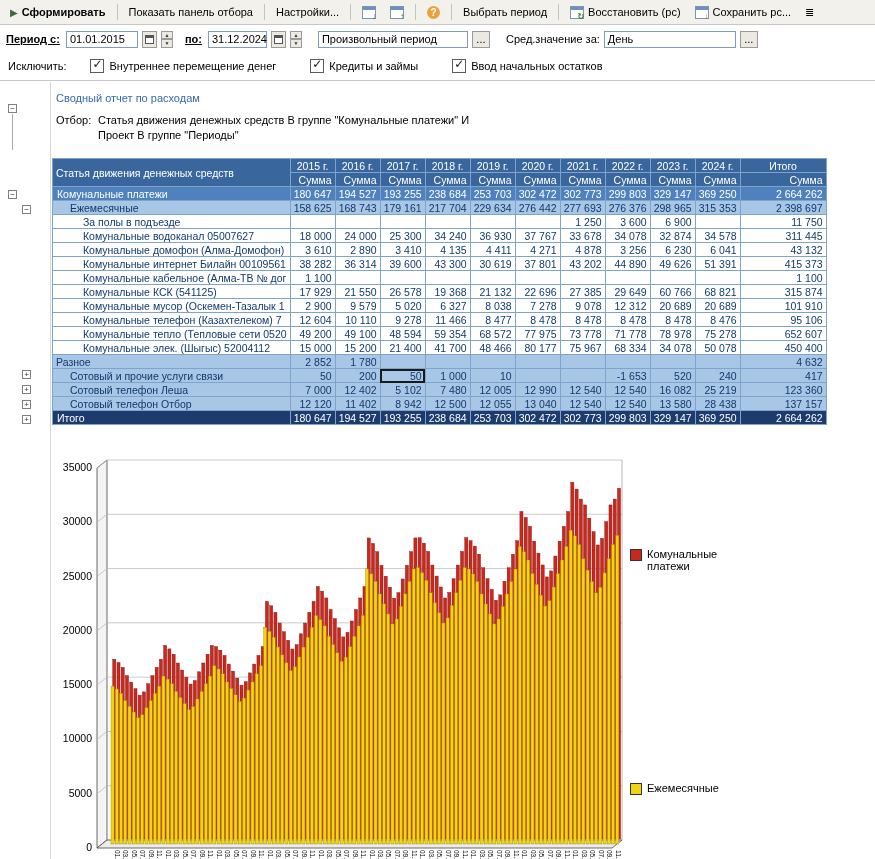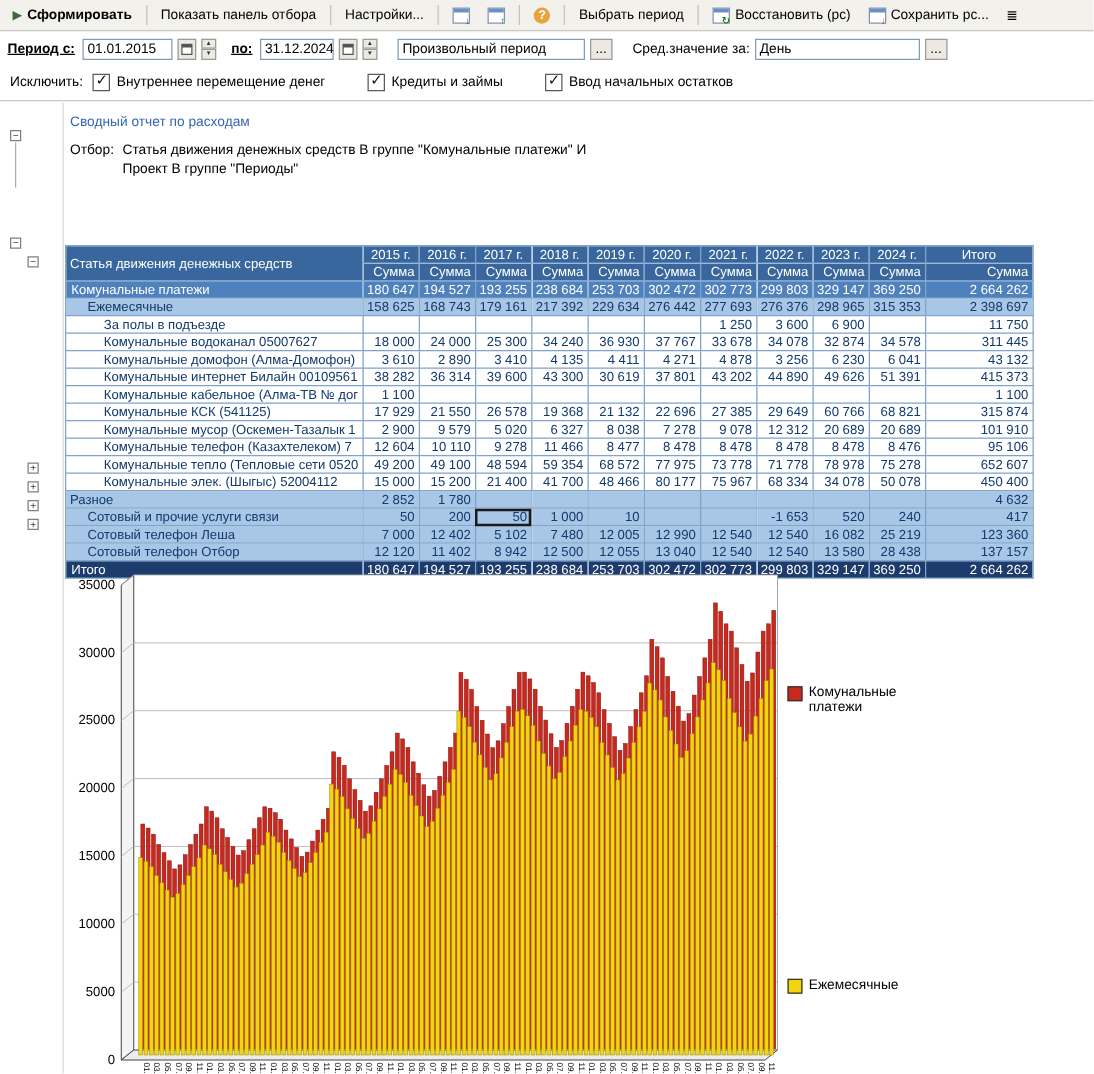--- a/index.html
+++ b/index.html
@@ -44,21 +44,21 @@
           line-height:7px;text-align:center;color:#333;box-sizing:border-box;cursor:default;}
   .rail-line{position:absolute;width:1px;background:#aaa;}
   
   .content{position:absolute;top:82px;left:52px;width:823px;height:777px;}
   .rpt-title{position:absolute;top:10px;left:4px;color:#3767b0;}
   .sel-label{position:absolute;top:32px;left:4px;}
   .sel-line1{position:absolute;top:32px;left:46px;}
   .sel-line2{position:absolute;top:47px;left:46px;}
   
   .tbl-wrap{position:absolute;top:76px;left:0;}
-  table{border-collapse:collapse;table-layout:fixed;font-size:10.5px;color:#123a6d;margin-top:38px;}
+  table{border-collapse:collapse;table-layout:fixed;font-size:10.5px;color:#123a6d;}
   th,td{border:1px solid #7fa3cc;height:14px;padding:0 3px;overflow:hidden;white-space:nowrap;
         font-weight:normal;box-sizing:border-box;}
   thead th{background:#39679d;color:#fff;text-align:center;}
   thead th.name{text-align:left;}
   thead th.sum{text-align:right;}
   td.num{text-align:right;}
   tr.group1 td{background:#4f81bd;color:#fff;}
   tr.group2 td{background:#a8c6e5;color:#123a6d;}
   tr.detail td{background:#fff;}
   tr.total td{background:#1d3c6d;color:#fff;}
@@ -152,21 +152,21 @@
     <span style="width:8px"></span>
     <span class="field" style="width:150px">Произвольный период</span>
     <span class="dots-btn">...</span>
     <span style="width:8px"></span>
     <span>Сред.значение за:</span>
     <span class="field" style="width:132px">День</span>
     <span class="dots-btn">...</span>
   </div>
 
   <div class="row-exclude">
-    <span style="margin-right:0">Исключить:</span>
+    <span style="margin-right:16px">Исключить:</span>
     <span class="chk">
       <span class="box checked"></span>
       <span>Внутреннее перемещение денег</span>
     </span>
     <span class="chk">
       <span class="box checked"></span>
       <span>Кредиты и займы</span>
     </span>
     <span class="chk">
       <span class="box checked"></span>
@@ -250,21 +250,21 @@
               <td class="num">299 803</td>
               <td class="num">329 147</td>
               <td class="num">369 250</td>
               <td class="num">2 664 262</td>
             </tr>
             <tr class="group2">
               <td style="padding-left:17px">Ежемесячные</td>
               <td class="num">158 625</td>
               <td class="num">168 743</td>
               <td class="num">179 161</td>
-              <td class="num">217 392</td>
+              <td class="num">217 704</td>
               <td class="num">229 634</td>
               <td class="num">276 442</td>
               <td class="num">277 693</td>
               <td class="num">276 376</td>
               <td class="num">298 965</td>
               <td class="num">315 353</td>
               <td class="num">2 398 697</td>
             </tr>
             <tr class="detail">
               <td style="padding-left:30px">За полы в подъезде</td>

